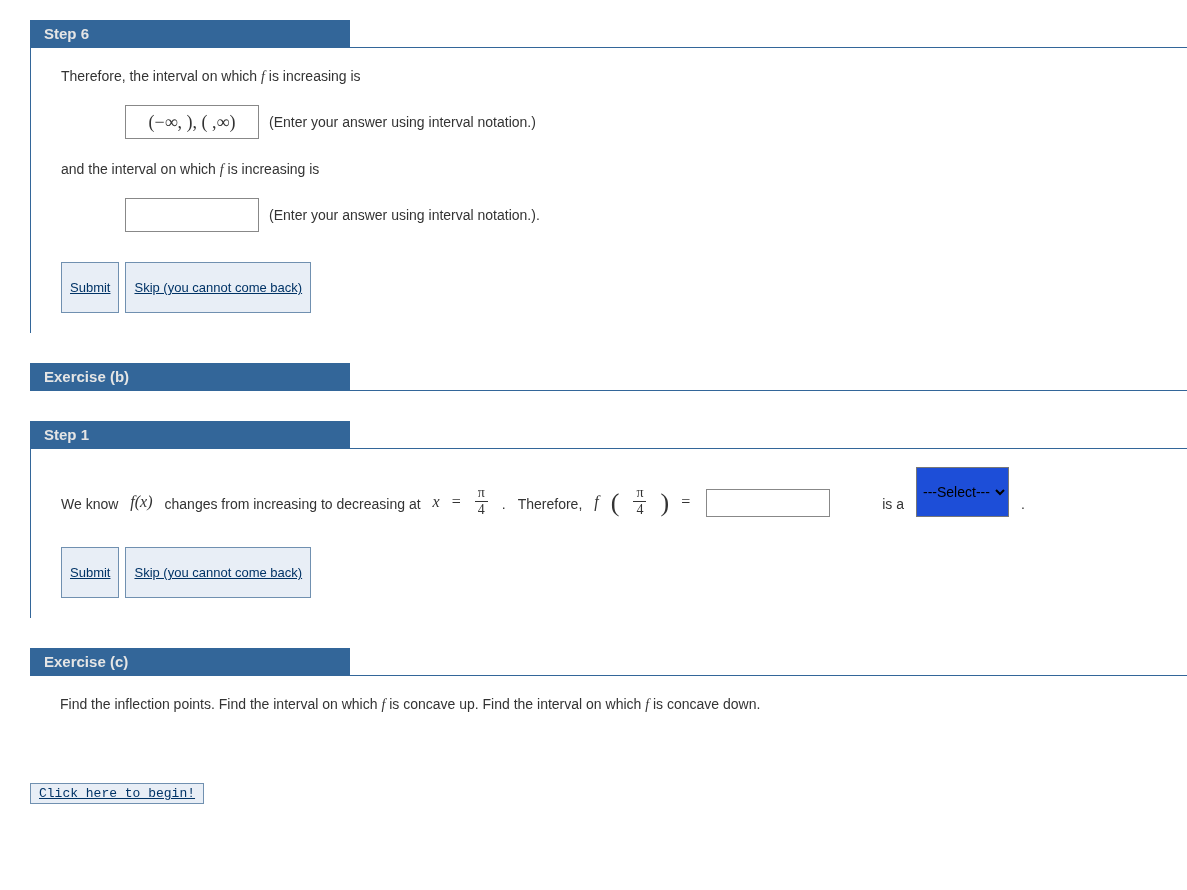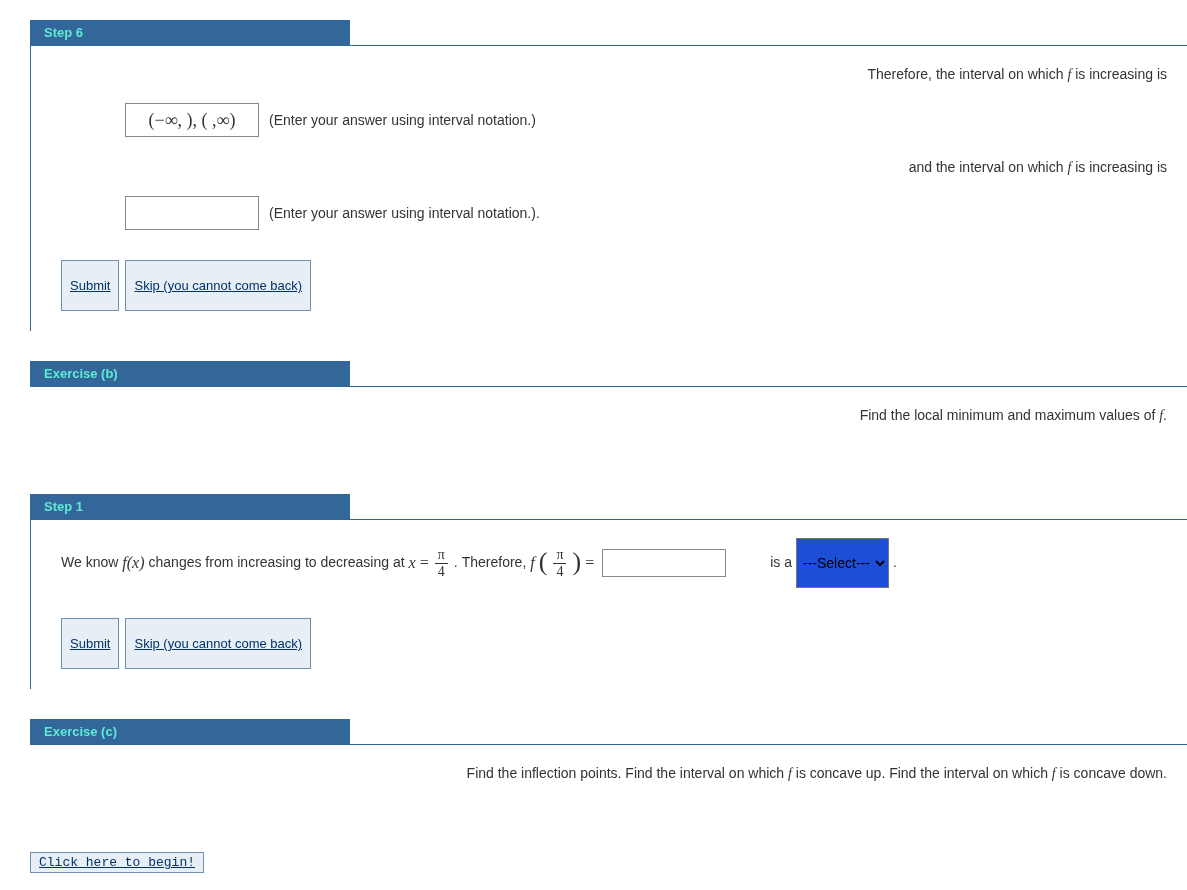--- a/index.html
+++ b/index.html
@@ -14,43 +14,42 @@
     margin: 0 0 30px 0;
   }
   .header-row {
     display: flex;
     align-items: stretch;
     border-bottom: 1px solid #336699;
     margin-left: 30px;
   }
   .header-badge {
     background: #336699;
-    color: #5eead4;
+    color: #e5e5e5;
     font-weight: bold;
-    font-size: 13px;
+    font-size: 15px;
     padding: 5px 16px 5px 14px;
     min-width: 290px;
     box-sizing: border-box;
   }
   .header-badge.narrow {
     min-width: 0;
     width: 320px;
   }
   .content {
     border-left: 1px solid #336699;
     margin-left: 30px;
     padding: 18px 20px 20px 30px;
   }
   .content.noborder {
     border-left: none;
   }
   .para {
     margin: 0 0 18px 0;
     line-height: 1.5;
-    text-align: right;
   }
   .ital { font-style: italic; font-family: "Times New Roman", serif;}
   .answer-box {
     display: inline-block;
     border: 1px solid #888;
     height: 28px;
     min-width: 120px;
     vertical-align: middle;
     padding: 2px 6px;
     font-family: "Times New Roman", serif;
@@ -109,23 +108,23 @@
     vertical-align: middle;
     font-family: "Times New Roman", serif;
     font-size: 14px;
     line-height: 1;
     margin: 0 2px;
   }
   .frac .num { border-bottom: 1px solid #333; padding: 0 3px 1px 3px;}
   .frac .den { padding: 1px 3px 0 3px; }
   .mathline {
     display: flex;
-    align-items: center;
+    align-items: flex-end;
     flex-wrap: wrap;
-    gap: 4px;
+    gap: 12px;
     line-height: 1.8;
   }
   .paren {
     font-family: "Times New Roman", serif;
     font-size: 26px;
     line-height: 1;
     position: relative;
     top: -1px;
   }
   select.sel {
@@ -165,25 +164,20 @@
       <button class="btn">Submit</button>
       <button class="btn">Skip (you cannot come back)</button>
     </div>
   </div>
 </div>
 
 
 <div class="section">
   <div class="header-row">
     <div class="header-badge narrow">Exercise (b)</div>
-  </div>
-  <div class="content noborder">
-    <p class="para">
-      <span>Find the local minimum and maximum values of </span><span class="ital">f</span><span>.</span>
-    </p>
   </div>
 </div>
 
 
 <div class="section">
   <div class="header-row">
     <div class="header-badge narrow">Step 1</div>
   </div>
   <div class="content">
     <div class="mathline">

